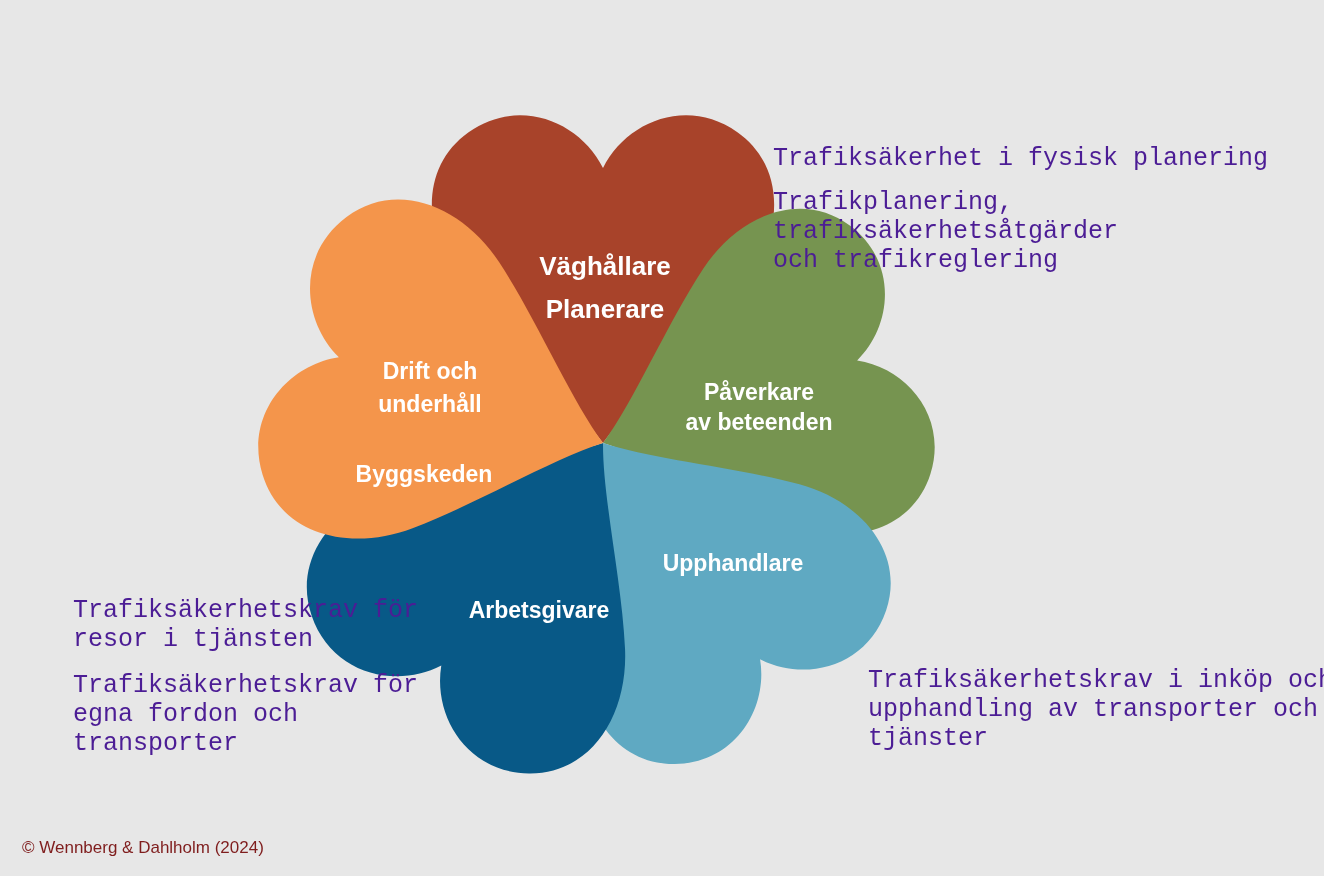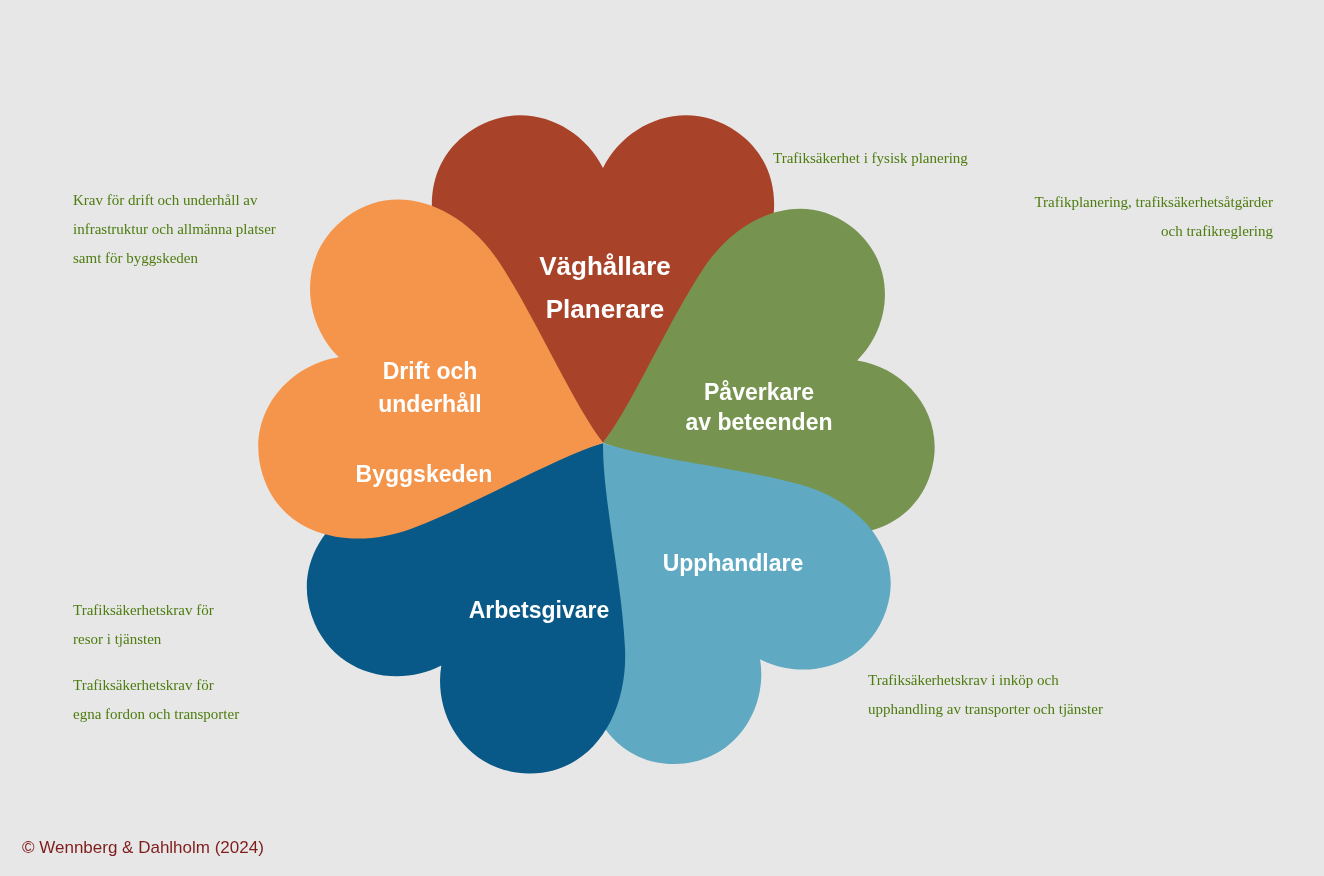--- a/index.html
+++ b/index.html
@@ -31,37 +31,37 @@
     font-family: "Liberation Sans", sans-serif;
     font-weight: bold;
     font-size: 23px;
     text-anchor: middle;
   }
   .petal-label.big {
     font-size: 26px;
   }
   .callout {
     position: absolute;
-    font-family: Liberation Serif, serif;
-    font-size: 15px;
+    font-family: Liberation Mono, monospace;
+    font-size: 25px;
     line-height: 29px;
-    color: #4d7c0f;
+    color: #4c1d95;
     white-space: pre-line;
   }
   .copyright {
     position: absolute;
     left: 22px;
     top: 838px;
     font-family: "Liberation Sans", sans-serif;
     font-size: 17px;
     color: #7f1d1d;
   }
   .c-tl { left: 73px;  top: 186px; width: 420px; }
   .c-tr1 { left: 773px; top: 144px; width: 500px; }
-  .c-tr2 { left: 773px; top: 188px; width: 500px; text-align: right; }
+  .c-tr2 { left: 773px; top: 188px; width: 500px; }
   .c-r  { left: 914px; top: 288px; width: 400px; }
   .c-bl1 { left: 73px;  top: 596px; width: 380px; }
   .c-bl2 { left: 73px;  top: 671px; width: 380px; }
   .c-br { left: 868px; top: 666px; width: 470px; }
 </style>
 </head>
 <body style="background: rgb(231, 231, 231);">
 
 <div id="stage">
 
@@ -100,23 +100,20 @@
     </g>
 
     <g>
       <use href="#heartShape" fill="#f4954b" transform="translate(603,443) rotate(288) scale(1.06)"></use>
       <text class="petal-label" x="430" y="379">Drift och</text>
       <text class="petal-label" x="430" y="412">underhåll</text>
       <text class="petal-label" x="424" y="482">Byggskeden</text>
     </g>
   </svg>
 
-  <div class="callout c-tl">Krav för drift och underhåll av
-infrastruktur och allmänna platser
-samt för byggskeden</div>
 
   <div class="callout c-tr1">Trafiksäkerhet i fysisk planering</div>
 
   <div class="callout c-tr2">Trafikplanering, trafiksäkerhetsåtgärder
 och trafikreglering</div>
 
 
   <div class="callout c-bl1">Trafiksäkerhetskrav för
 resor i tjänsten</div>
 

